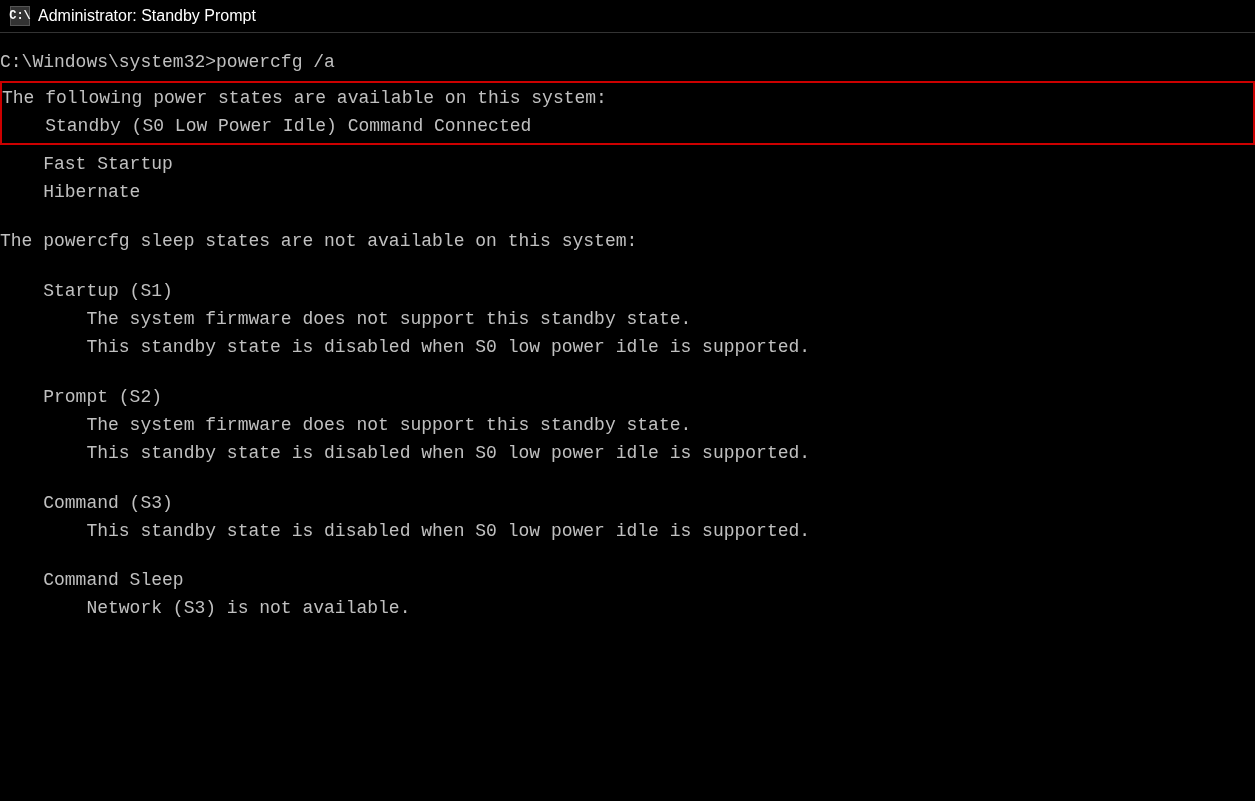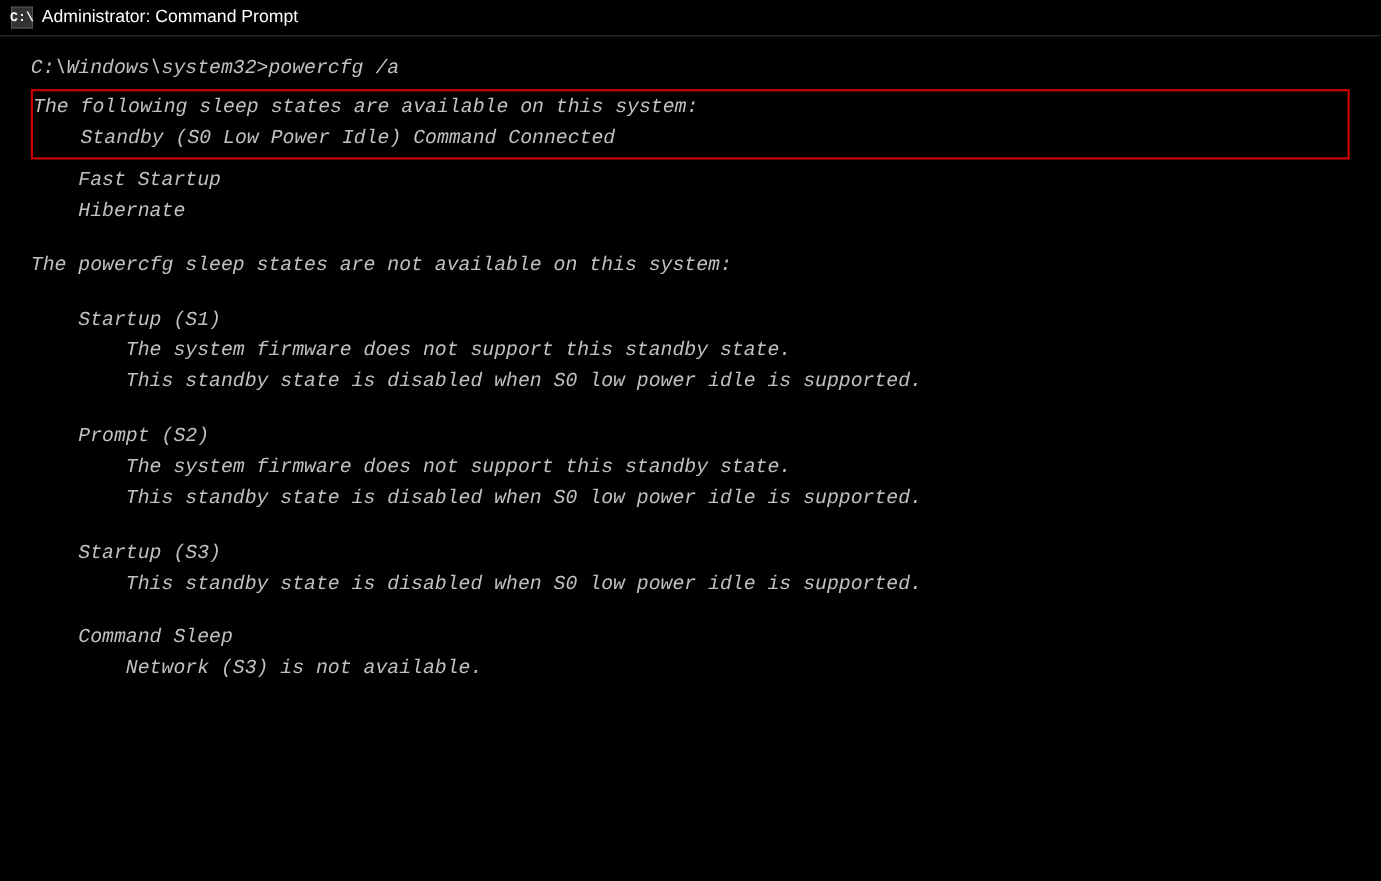--- a/index.html
+++ b/index.html
@@ -42,23 +42,22 @@
       flex-shrink: 0;
     }
 
     .title-bar-text {
       color: #ffffff;
       font-size: 16px;
       font-family: 'Segoe UI', sans-serif;
     }
 
     .terminal-content {
-      padding: 6px 28px;
+      padding: 6px 0;
       line-height: 1.55;
-      font-style: italic;
     }
 
     .prompt-line {
       color: #c0c0c0;
       margin-bottom: 4px;
     }
 
     .highlight-block {
       border: 2px solid #cc0000;
       padding: 2px 6px 2px 0;
@@ -73,30 +72,30 @@
     .line {
       display: block;
       white-space: pre;
     }
   </style>
 </head>
 <body>
 
 <div class="title-bar">
   <div class="title-bar-icon">C:\</div>
-  <span class="title-bar-text">Administrator: Command Prompt</span>
+  <span class="title-bar-text">Administrator: Standby Prompt</span>
 </div>
 
 <div class="terminal-content">
 
   <span class="line prompt-line">C:\Windows\system32&gt;powercfg /a</span>
 
   <div>
     <div class="highlight-block">
-      <span class="line">The following sleep states are available on this system:</span>
+      <span class="line">The following power states are available on this system:</span>
       <span class="line">    Standby (S0 Low Power Idle) Command Connected</span>
     </div>
     <span class="line">    Fast Startup</span>
     <span class="line">    Hibernate</span>
   </div>
 
   <div class="blank-line"></div>
 
   <div>
     <span class="line">The powercfg sleep states are not available on this system:</span>
@@ -108,21 +107,21 @@
     <span class="line">        This standby state is disabled when S0 low power idle is supported.</span>
 
     <div class="blank-line"></div>
 
     <span class="line">    Prompt (S2)</span>
     <span class="line">        The system firmware does not support this standby state.</span>
     <span class="line">        This standby state is disabled when S0 low power idle is supported.</span>
 
     <div class="blank-line"></div>
 
-    <span class="line">    Startup (S3)</span>
+    <span class="line">    Command (S3)</span>
     <span class="line">        This standby state is disabled when S0 low power idle is supported.</span>
 
     <div class="blank-line"></div>
 
     <span class="line">    Command Sleep</span>
     <span class="line">        Network (S3) is not available.</span>
   </div>
 
 </div>
 

